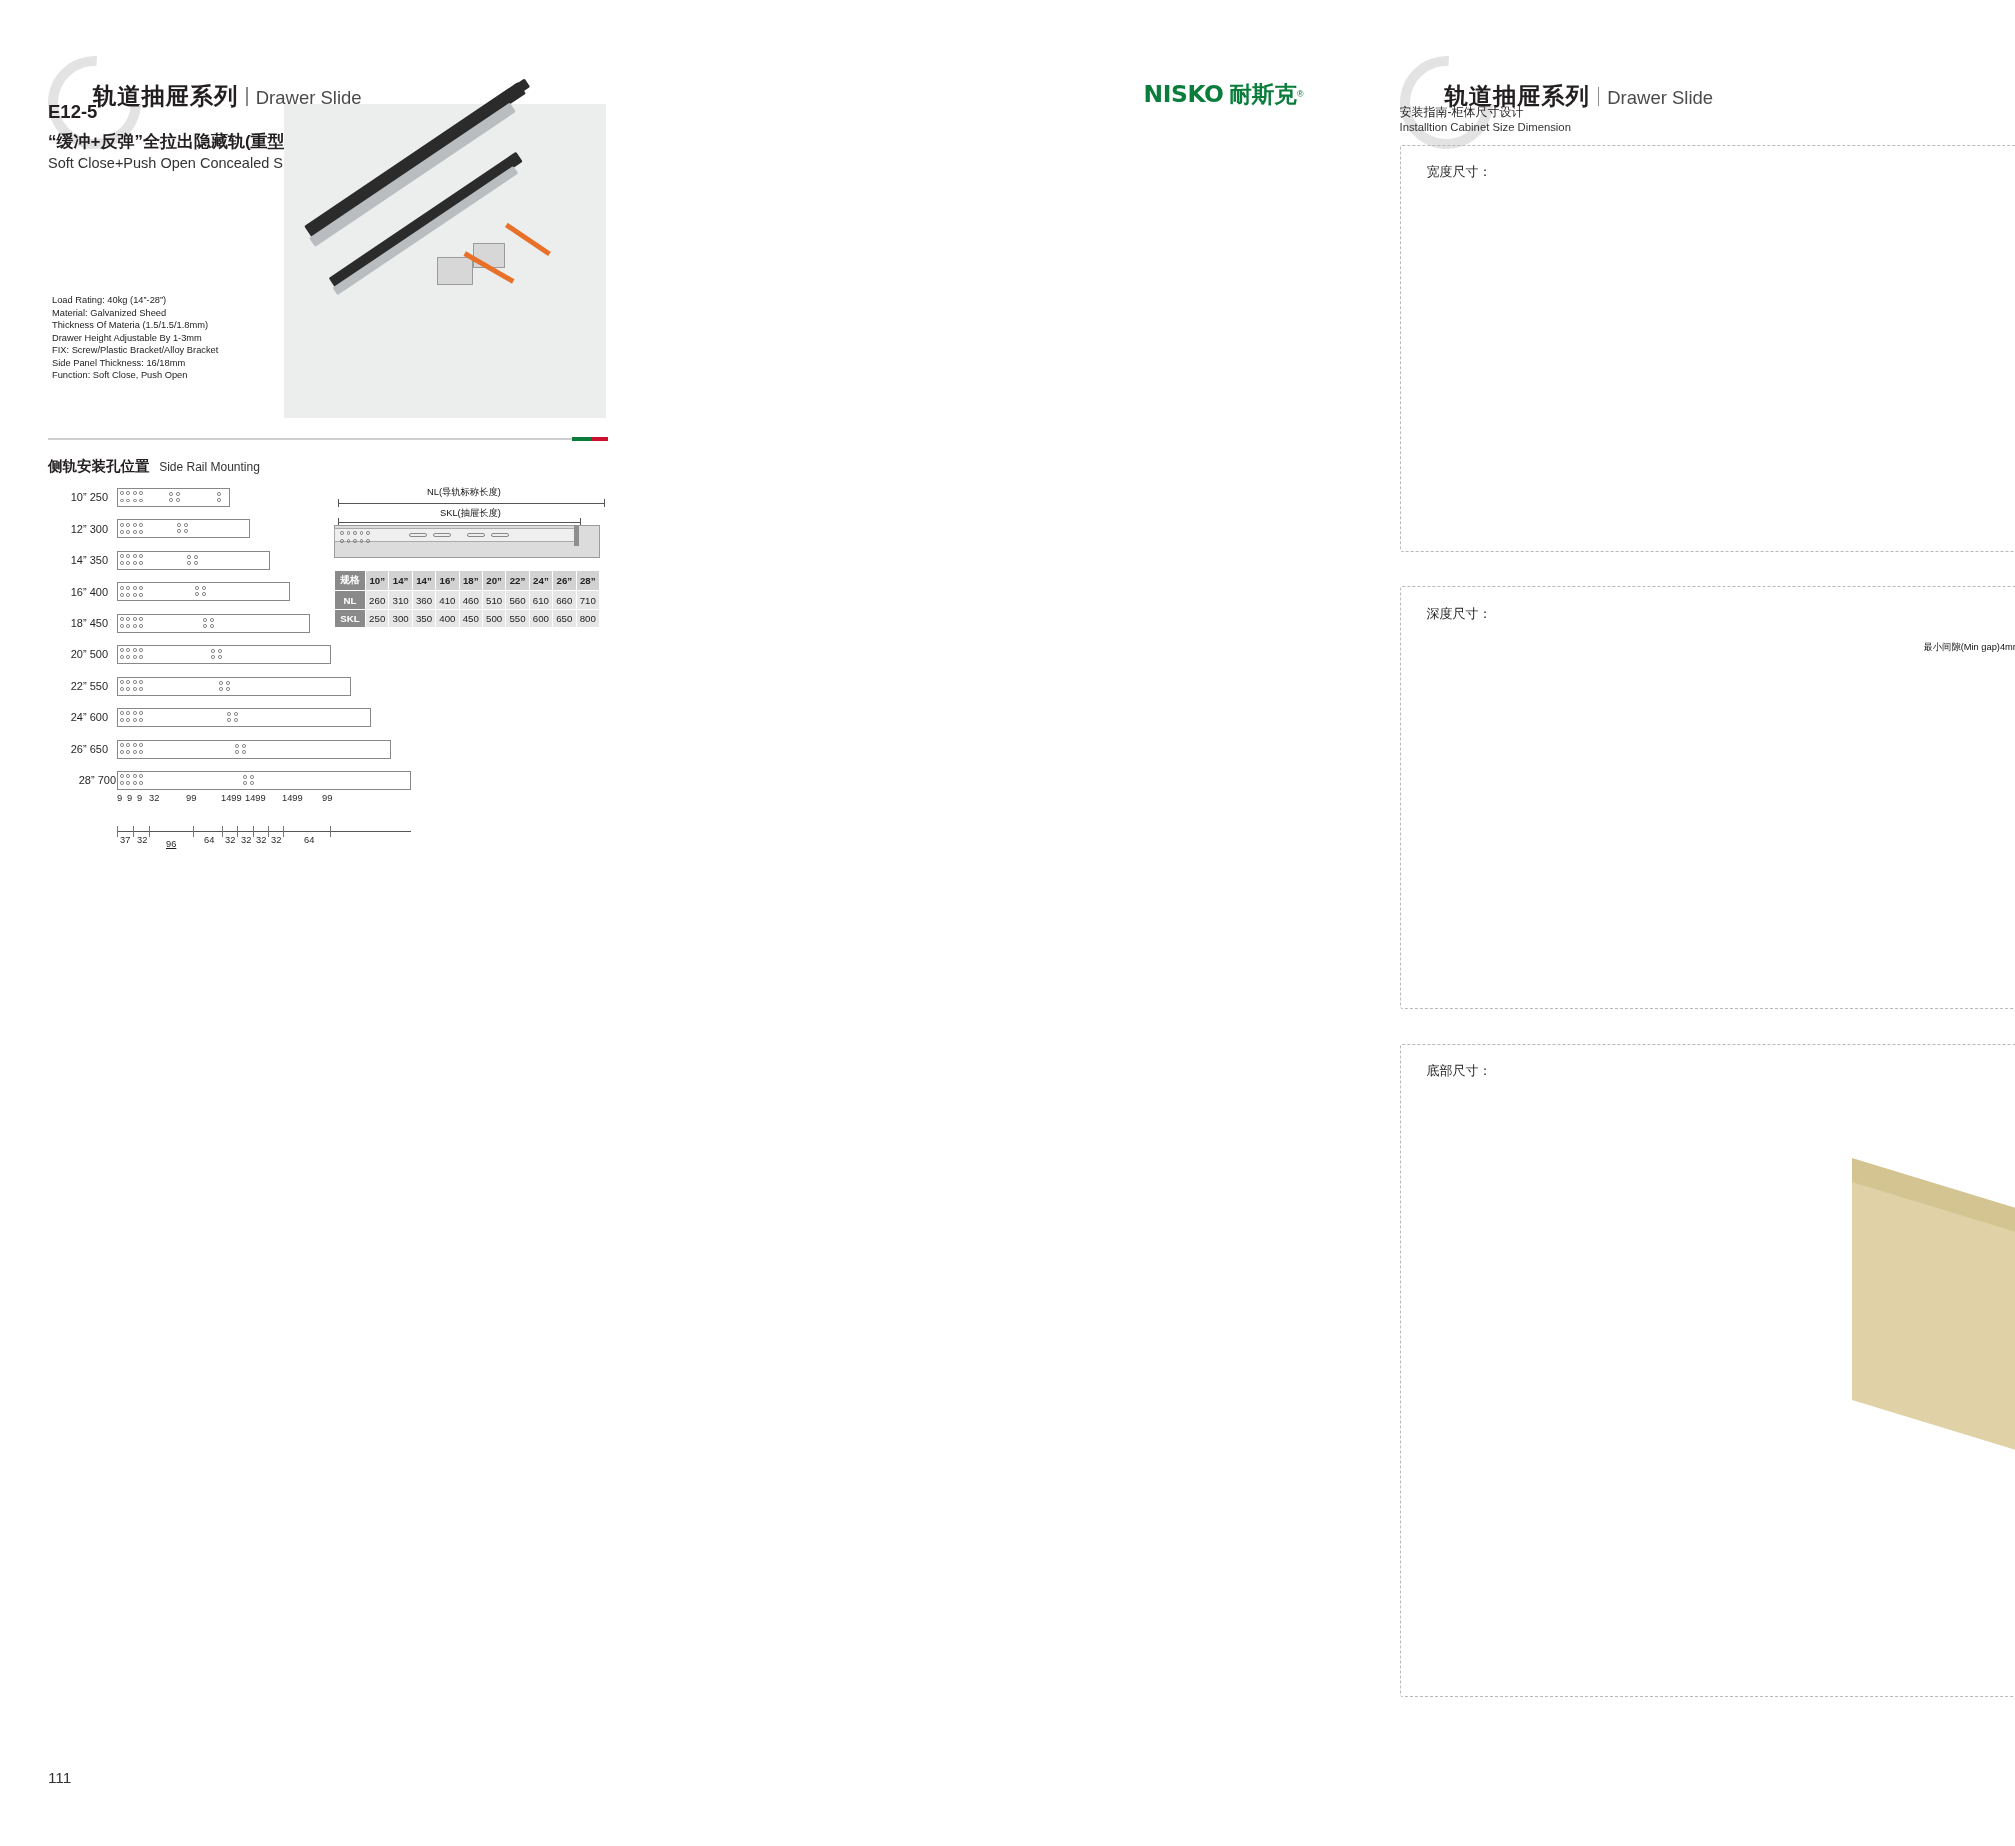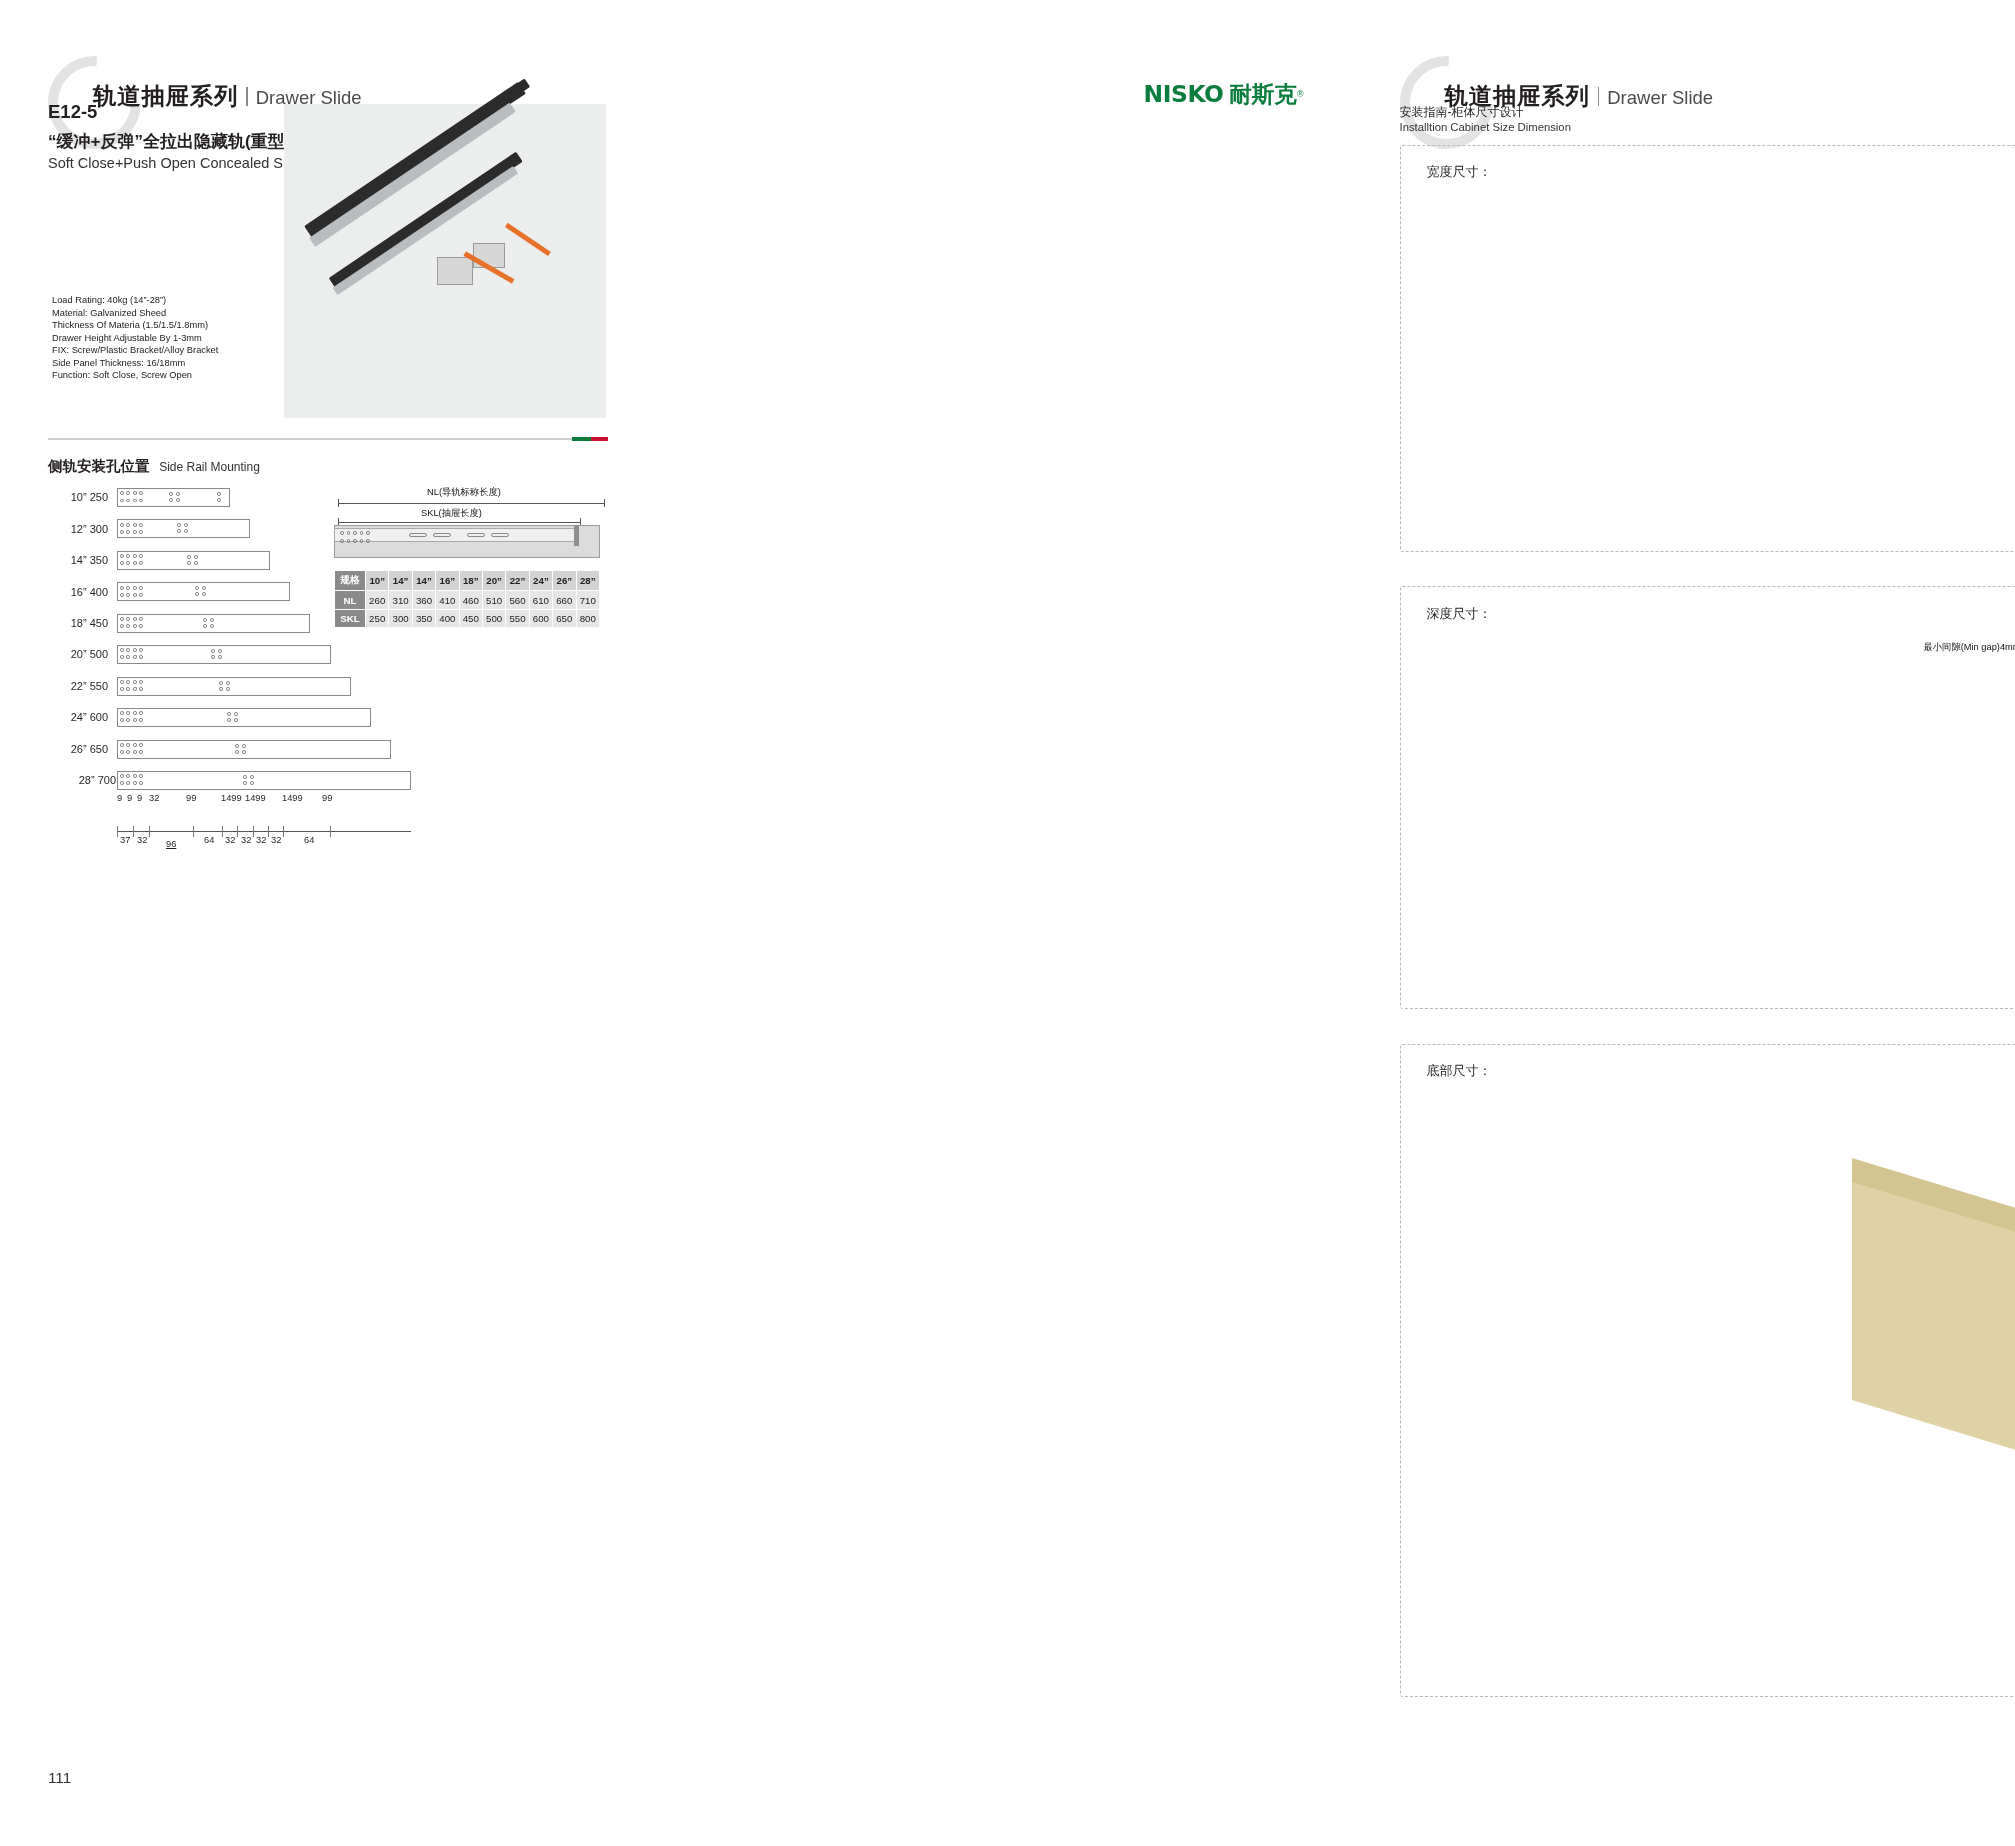--- a/index.html
+++ b/index.html
@@ -122,21 +122,21 @@
     <div class="prod-en">Soft Close+Push Open Concealed Slide</div>
 
 
     <div class="spec-en">
       <div>Load Rating: 40kg (14”-28”)</div>
       <div>Material: Galvanized Sheed</div>
       <div>Thickness Of Materia (1.5/1.5/1.8mm)</div>
       <div>Drawer Height Adjustable By 1-3mm</div>
       <div>FIX: Screw/Plastic Bracket/Alloy Bracket</div>
       <div>Side Panel Thickness: 16/18mm</div>
-      <div>Function: Soft Close, Screw Open</div>
+      <div>Function: Soft Close, Push Open</div>
     </div>
 
     <div class="photo-box">
       <div class="photo-inner">
         <div class="rail" style="left:24px; top:121px; width:258px; height:13.7px; transform:rotate(-34deg); transform-origin:left center;"></div>
         <div class="rail-l" style="left:28px; top:133px; width:242px; height:10.5px; transform:rotate(-34deg); transform-origin:left center;"></div>
         <div class="rail" style="left:48px; top:173px; width:226px; height:12px; transform:rotate(-34deg); transform-origin:left center;"></div>
         <div class="rail-l" style="left:51px; top:183px; width:218px; height:8.9px; transform:rotate(-34deg); transform-origin:left center;"></div>
         <div class="rail" style="left:133px; top:48px; width:133px; height:9.7px; transform:rotate(-34deg); transform-origin:left center;"></div>
         <div style="position:absolute; left:153px; top:153px; width:36px; height:28px; background:#d7d7d7; border:0.8px solid #9a9a9a;"></div>
@@ -380,21 +380,21 @@
       <div class="dimtxt" style="left:223px; top:351px;">32</div>
       <div class="dimtxt" style="left:256px; top:351px;">64</div>
     </div>
 
     <div class="nlbox">
       <div class="lbl" style="left:93px; top:0;">NL(导轨标称长度)</div>
       <div class="hline" style="left:4px; top:17px; width:266px;"></div>
       <div class="vline" style="left:4px; top:13px; height:8px;"></div>
       <div class="vline" style="left:270px; top:13px; height:8px;"></div>
 
-      <div class="lbl" style="left:87px; top:21px;">SKL(抽屉长度)</div>
+      <div class="lbl" style="left:106px; top:21px;">SKL(抽屉长度)</div>
       <div class="hline" style="left:4px; top:36px; width:242px;"></div>
       <div class="vline" style="left:4px; top:32px; height:8px;"></div>
       <div class="vline" style="left:246px; top:32px; height:8px;"></div>
 
       <div class="nl-slide"></div>
       <div class="nl-slide2"></div>
       <div style="position:absolute; left:6.4px; top:45px;">
         <div class="hole" style="left:0;top:0;"></div>
           <div class="hole" style="left:6.4px;top:0;"></div>
         <div class="hole" style="left:13px;top:0;"></div>

